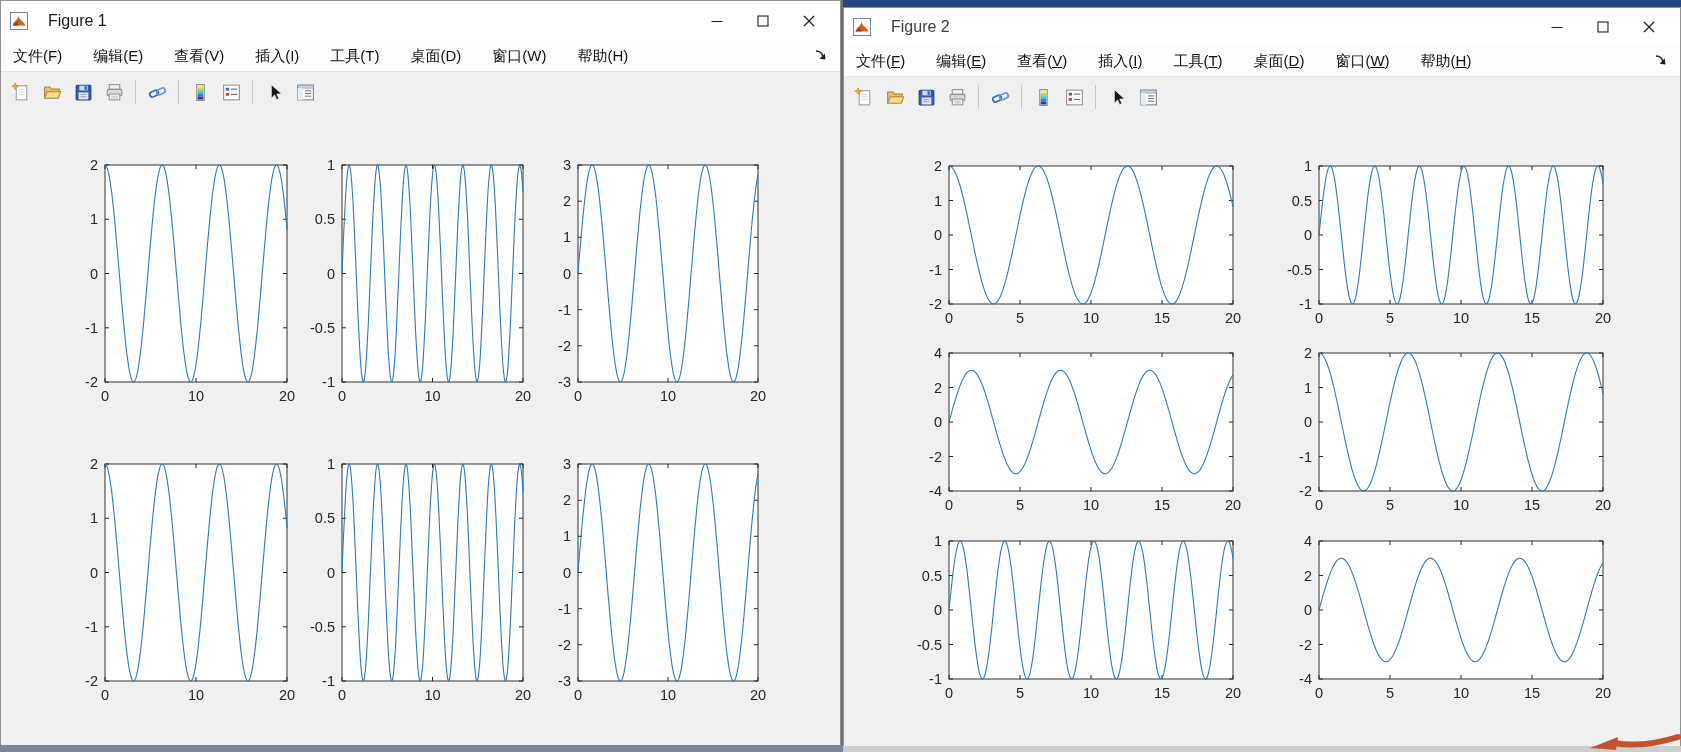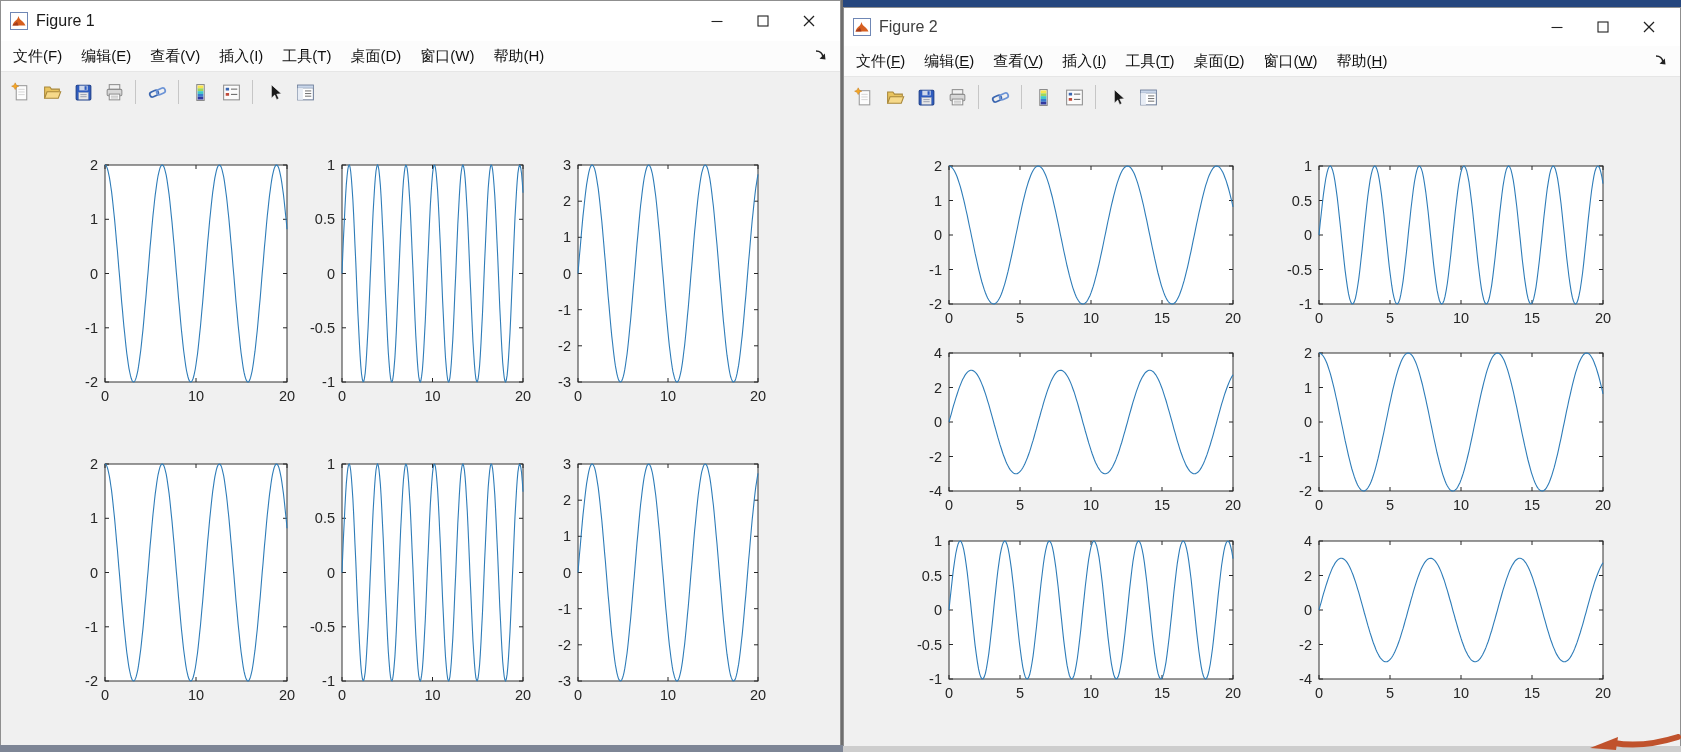--- a/index.html
+++ b/index.html
@@ -2,25 +2,25 @@
 <html><head>
 <meta charset="utf-8">
 <style>
   html,body{margin:0;padding:0}
   #stage{position:relative;width:1681px;height:752px;background:#6e6e6e;overflow:hidden;
          font-family:"Liberation Sans","DejaVu Sans",sans-serif;}
   .window{position:absolute;background:#f0f0f0;border:1px solid #8f8f8f;box-sizing:border-box}
   .titlebar{height:40px;background:#ffffff;display:flex;align-items:center;padding-left:9px;position:relative}
   .win-right .titlebar{height:38px}
   .app-icon{width:18px;height:18px;display:inline-flex}
-  .title{font-size:16px;color:#1a1a1a;margin-left:8px}
+  .title{font-size:16px;color:#1a1a1a;margin-left:20px}
   .inactive .title{color:#404040}
   .controls{position:absolute;right:8px;top:0;height:100%;display:flex}
   .ctrl{width:46px;height:100%;display:flex;align-items:center;justify-content:center}
-  .menubar{height:30px;background:#fcfcfc;display:flex;align-items:center;gap:19px;
+  .menubar{height:30px;background:#fcfcfc;display:flex;align-items:center;gap:31px;
            padding-left:12px;font-size:15px;color:#111;position:relative;border-bottom:1px solid #e6e6e6}
   .menu-item{white-space:nowrap}
   .dock-arrow{position:absolute;right:12px;top:7px;width:14px;height:14px}
   .toolbar{height:40px;background:#f0f0f0;border-bottom:1px solid #dadada;display:flex;align-items:center;
            padding-left:6px;gap:3px}
   .tbtn{width:28px;height:28px;display:flex;align-items:center;justify-content:center}
   .tsep{width:1px;height:24px;background:#c6c6c6;margin:0 4px}
   .canvas{position:absolute;left:0;right:0;background:#f0f0f0}
   .subplot{position:absolute}
   .subplot svg{position:absolute;left:0;top:0;overflow:visible}

